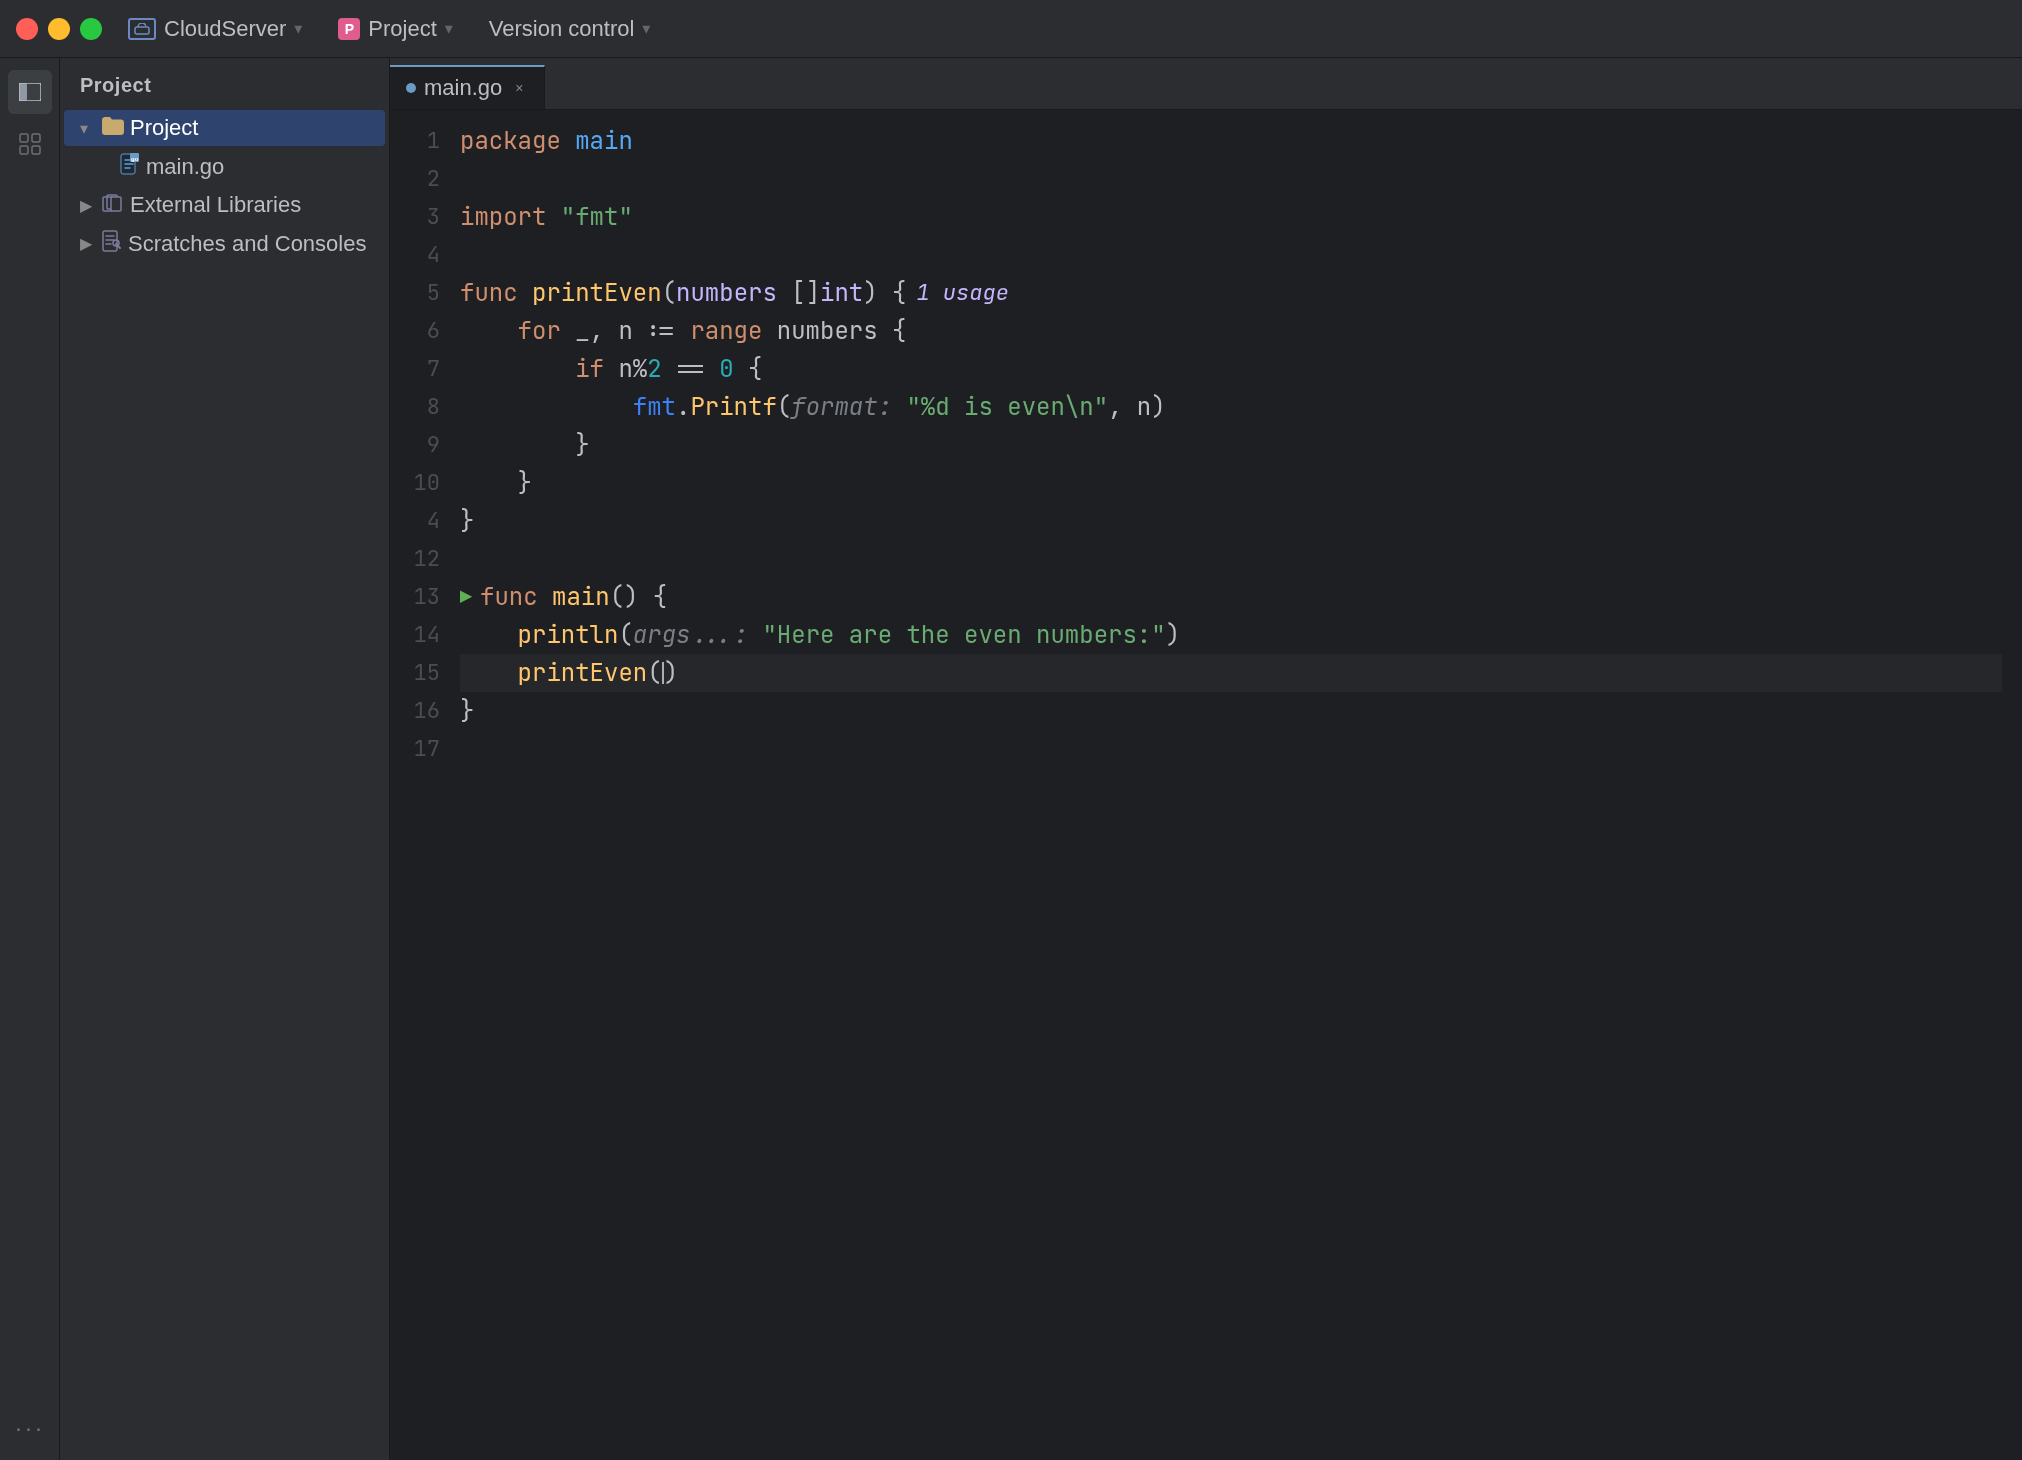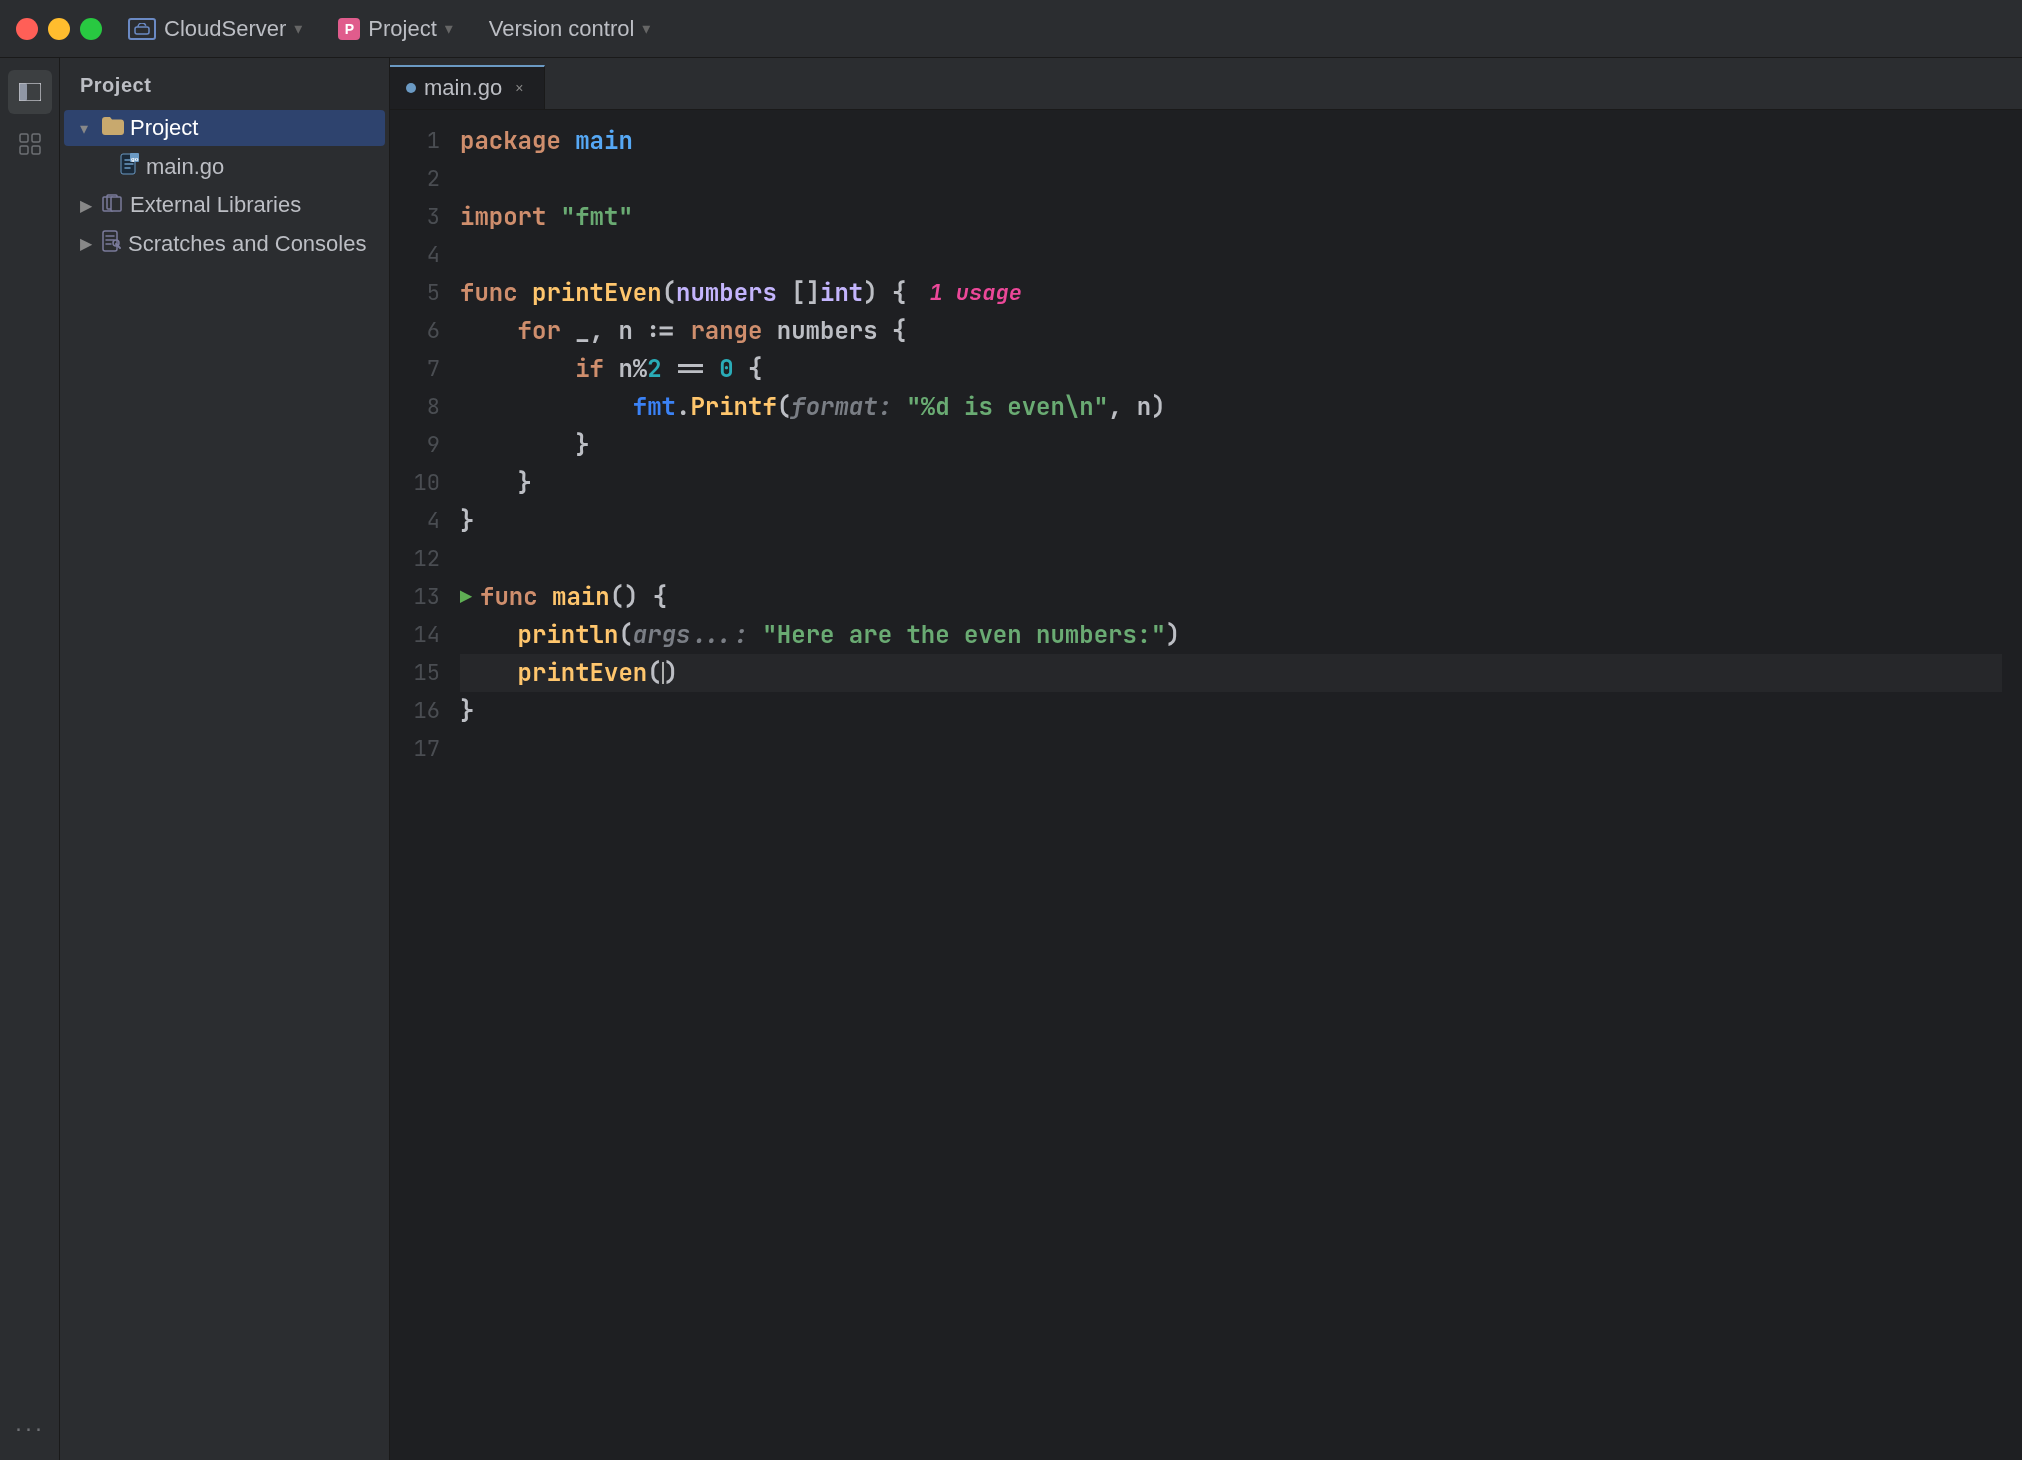--- a/index.html
+++ b/index.html
@@ -226,21 +226,20 @@
       height: 38px;
       display: flex;
       align-items: center;
       justify-content: flex-end;
       font-size: 22px;
     }
 
     .code-lines {
       flex: 1;
       padding-right: 20px;
-      font-weight: bold;
     }
 
     .code-line {
       height: 38px;
       display: flex;
       align-items: center;
       white-space: pre;
       font-size: 24px;
     }
 
@@ -268,24 +267,24 @@
       vertical-align: middle;
       animation: blink 1s step-end infinite;
     }
 
     @keyframes blink {
       0%, 100% { opacity: 1; }
       50% { opacity: 0; }
     }
 
     .usage-hint {
-      color: #ec4899;
+      color: #c4b5fd;
       font-size: 22px;
       font-style: italic;
-      margin-left: 23px;
+      margin-left: 10px;
     }
 
   </style>
 </head>
 <body>
 
 <div class="titlebar">
   <div class="traffic-lights">
     <div class="traffic-light tl-red"></div>
     <div class="traffic-light tl-yellow"></div>

